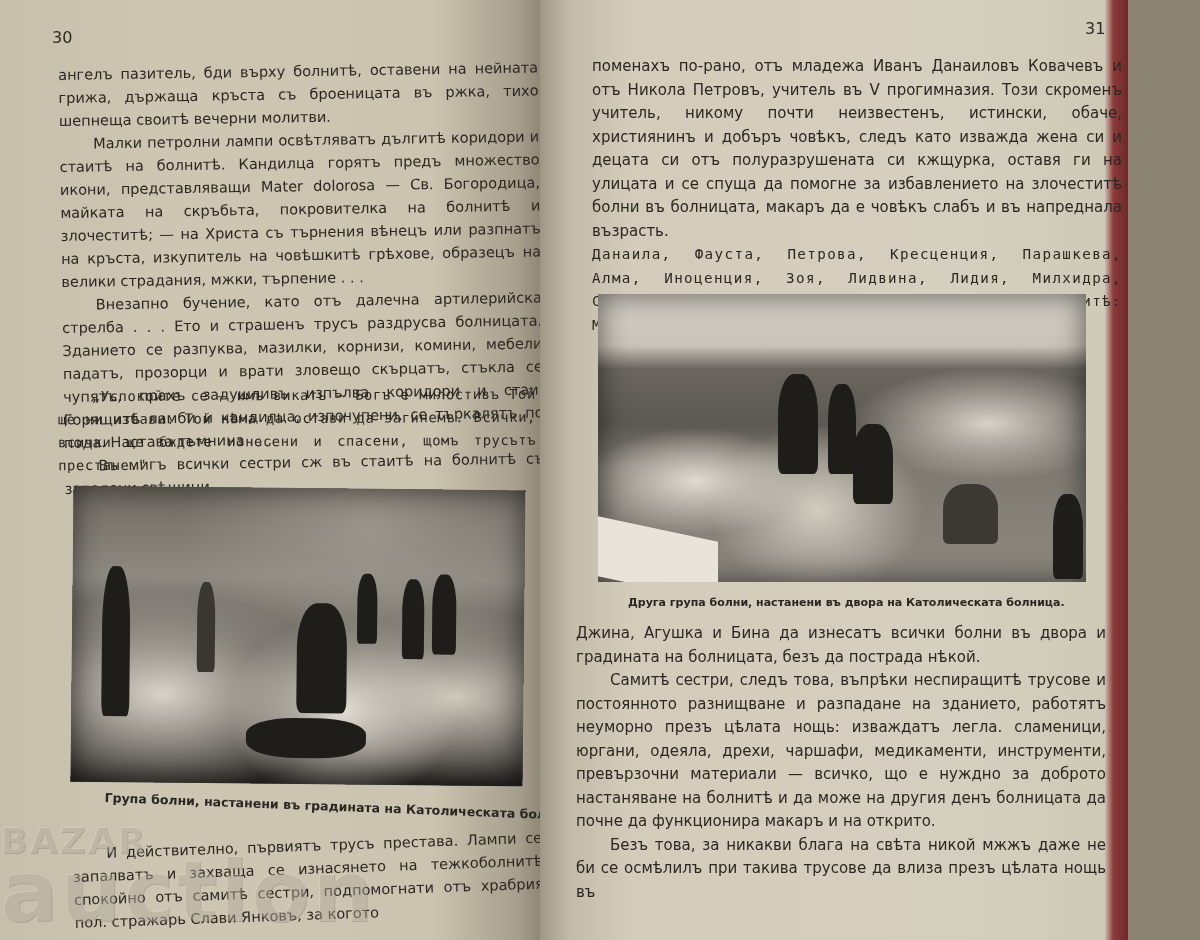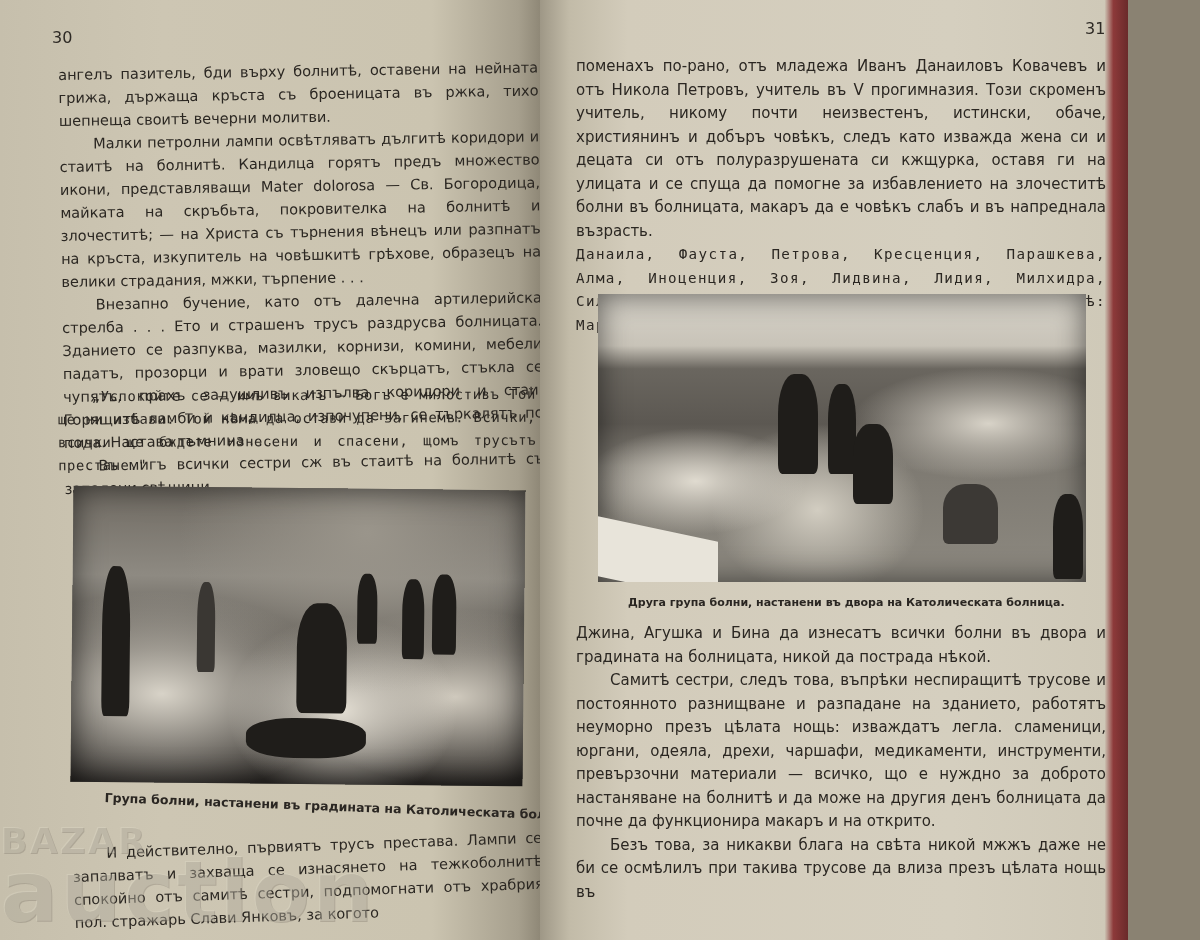--- a/index.html
+++ b/index.html
@@ -28,21 +28,21 @@
     .right .pagenum { left: 545px; top: 19px; }
 
     .text {
       position: absolute; font-size: 14.5px; line-height: 23px;
       text-align: justify; color: #2b2722;
     }
     .left .text.t1 { left: 58px; top: 64px; width: 480px; transform: rotate(-0.9deg); transform-origin: 0 0; }
     .left .text.t2 { left: 58px; top: 384px; width: 478px; font-family: "DejaVu Sans Mono", monospace; font-size: 13.8px; letter-spacing: 0.6px; transform: rotate(-0.3deg); }
     .left .text.t3 { left: 72px; top: 843px; width: 470px; transform: rotate(-2deg); transform-origin: 0 0; }
 
-    .right .text.t1 { left: 36px; top: 55px; width: 530px; font-size: 15px; line-height: 23.5px; }
+    .right .text.t1 { left: 52px; top: 55px; width: 530px; font-size: 15px; line-height: 23.5px; }
     .right .text.t2 { left: 36px; top: 622px; width: 530px; font-size: 15px; line-height: 23.5px; }
 
     p { margin: 0; }
     p.indent { text-indent: 34px; }
     .names { font-family: "DejaVu Sans Mono", monospace; letter-spacing: 1.4px; font-size: 14.2px; }
 
     .photo {
       position: absolute; overflow: hidden;
       box-shadow: inset 0 0 30px rgba(0,0,0,0.6);
     }
@@ -131,18 +131,18 @@
       <div class="figure" style="left:180px;top:80px;width:40px;height:100px;"></div>
       <div class="figure" style="left:230px;top:90px;width:28px;height:90px;"></div>
       <div class="figure" style="left:255px;top:130px;width:40px;height:80px;"></div>
       <div class="figure" style="left:345px;top:190px;width:55px;height:60px;background:#3c3935;"></div>
       <div class="figure" style="left:455px;top:200px;width:30px;height:85px;"></div>
       <div style="position:absolute;left:0;top:235px;width:120px;height:60px;background:#e8e4da;transform:skewY(12deg);"></div>
     </div>
     <div class="caption">Друга група болни, настанени въ двора на Католическата болница.</div>
 
     <div class="text t2">
-      <p>Джина, Агушка и Бина да изнесатъ всички болни въ двора и градината на болницата, никой да пострада нѣкой.</p>
+      <p>Джина, Агушка и Бина да изнесатъ всички болни въ двора и градината на болницата, безъ да пострада нѣкой.</p>
       <p class="indent">Самитѣ сестри, следъ това, въпрѣки неспиращитѣ трусове и постоянното разнищване и разпадане на зданието, работятъ неуморно презъ цѣлата нощь: изваждатъ легла. сламеници, юргани, одеяла, дрехи, чаршафи, медикаменти, инструменти, превързочни материали — всичко, що е нуждно за доброто настаняване на болнитѣ и да може на другия денъ болницата да почне да функционира макаръ и на открито.</p>
       <p class="indent">Безъ това, за никакви блага на свѣта никой мжжъ даже не би се осмѣлилъ при такива трусове да влиза презъ цѣлата нощь въ</p>
     </div>
   </div>
 </div>
 
 </body></html>

